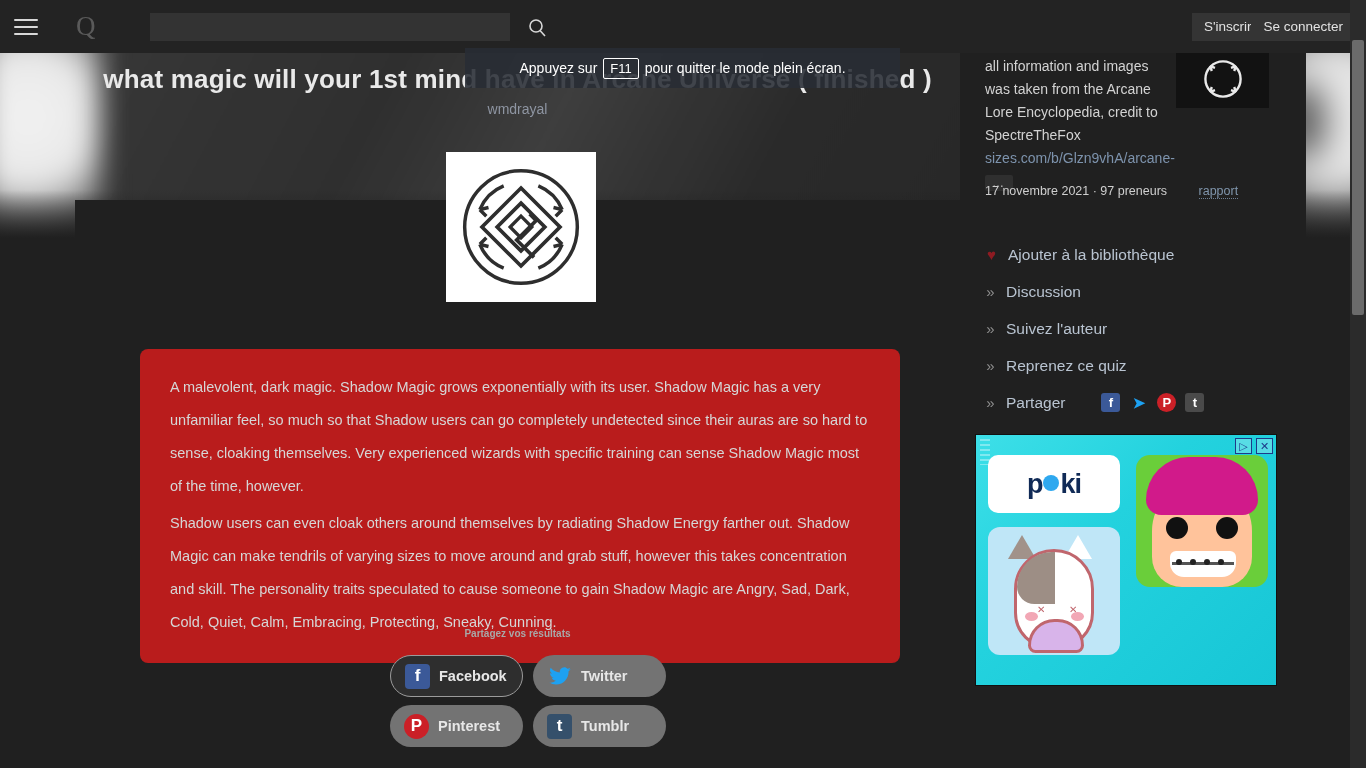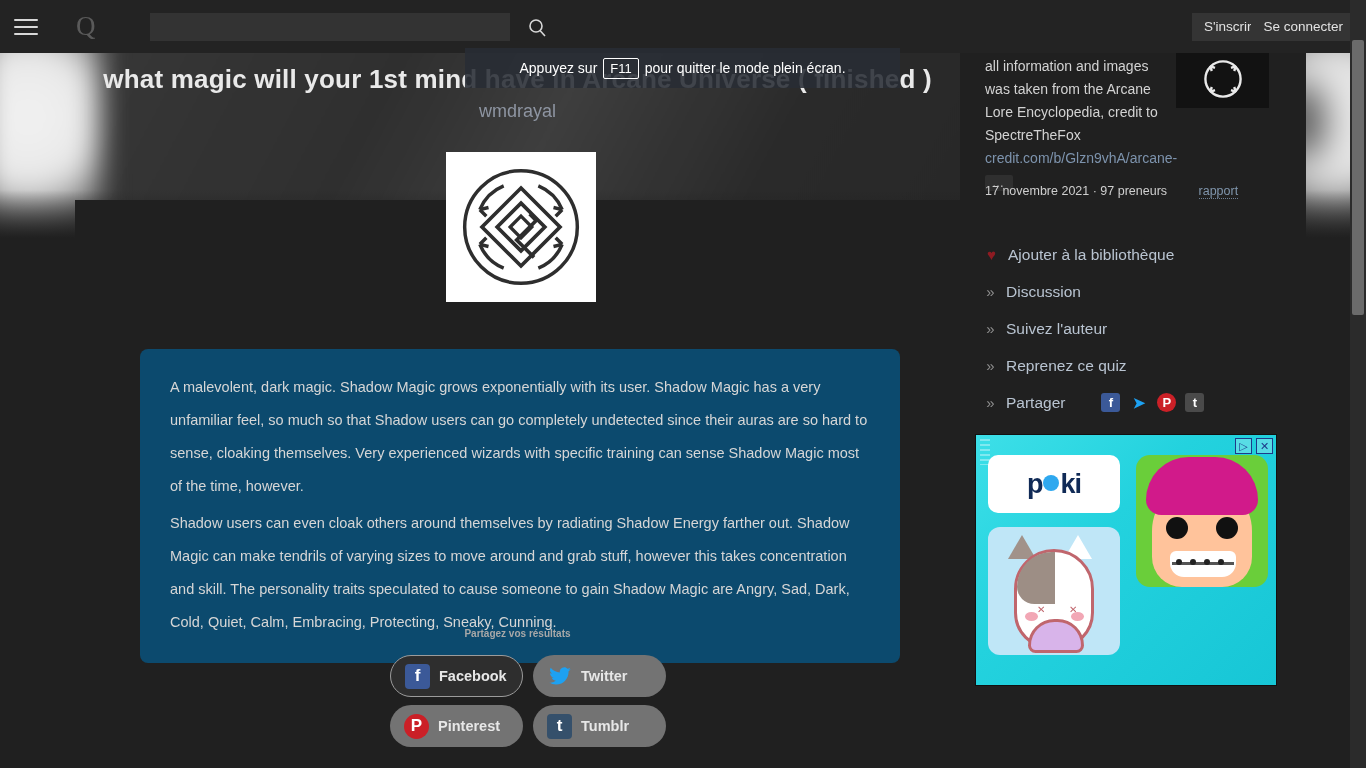--- a/index.html
+++ b/index.html
@@ -79,34 +79,34 @@
   .main-bg {
     position:absolute; left:75px; top:200px; width:885px; height:568px; background:#202020;
   }
   .quiz-title {
     position:absolute; left:75px; top:64px; width:885px; text-align:center;
     font-size:26px; font-weight:bold; color:#e9e9e9; z-index:30;
     letter-spacing:.2px;
   }
   .quiz-author {
     position:absolute; left:75px; top:101px; width:885px; text-align:center;
-    font-size:18px; color:#8e95a2; z-index:30; cursor:pointer;
+    font-size:14px; color:#8e95a2; z-index:30; cursor:pointer;
   }
 
   .result-img {
     position:absolute; left:446px; top:152px; width:150px; height:150px;
     background:#ffffff; z-index:20; display:flex; align-items:center; justify-content:center;
   }
   .result-name {
     position:absolute; left:75px; top:316px; width:885px; text-align:center;
     font-size:19px; font-weight:bold; color:#f0f0f0; z-index:20;
   }
   .result-card {
     position:absolute; left:140px; top:349px; width:760px;
-    background:#0c4a6e; border-radius:8px; padding: 22px 30px 24px 30px; z-index:20;
+    background:#b91c1c; border-radius:8px; padding: 22px 30px 24px 30px; z-index:20;
   }
   .result-card p { color:#d6d6d6; font-size:14.5px; line-height:33px; }
   .result-card p + p { margin-top: 4px; }
 
   .share-head {
     position:absolute; left:75px; top:628px; width:885px; text-align:center;
     color:#a8a8a8; font-size:10px; font-weight:bold; z-index:20;
   }
   .share-grid {
     position:absolute; left:390px; top:655px; width:300px; z-index:20;
@@ -300,21 +300,21 @@
       <span>Pinterest</span>
     </button>
     <button class="share-btn">
       <span class="sq" style="background:#35506b">t</span>
       <span>Tumblr</span>
     </button>
   </div>
 
   <div class="side-info">
     <div class="side-desc">all information and images was taken from the Arcane Lore Encyclopedia, credit to SpectreTheFox</div>
-    <div class="side-link">credit.com/b/Glzn9vhA/arcane-</div>
+    <div class="side-link">sizes.com/b/Glzn9vhA/arcane-</div>
     <span class="ellipsis-btn">…</span>
   </div>
   <div class="side-thumb">
     <svg width="48" height="48" viewBox="0 0 60 60">
       <circle cx="30" cy="30" r="22" fill="none" stroke="#e9e9e9" stroke-width="3"></circle>
       <g stroke="#e9e9e9" stroke-width="3" fill="none">
         <path d="M14 14 L20 16 M14 14 L16 20"></path>
         <path d="M46 14 L40 16 M46 14 L44 20"></path>
         <path d="M46 46 L40 44 M46 46 L44 40"></path>
         <path d="M14 46 L20 44 M14 46 L16 40"></path>

